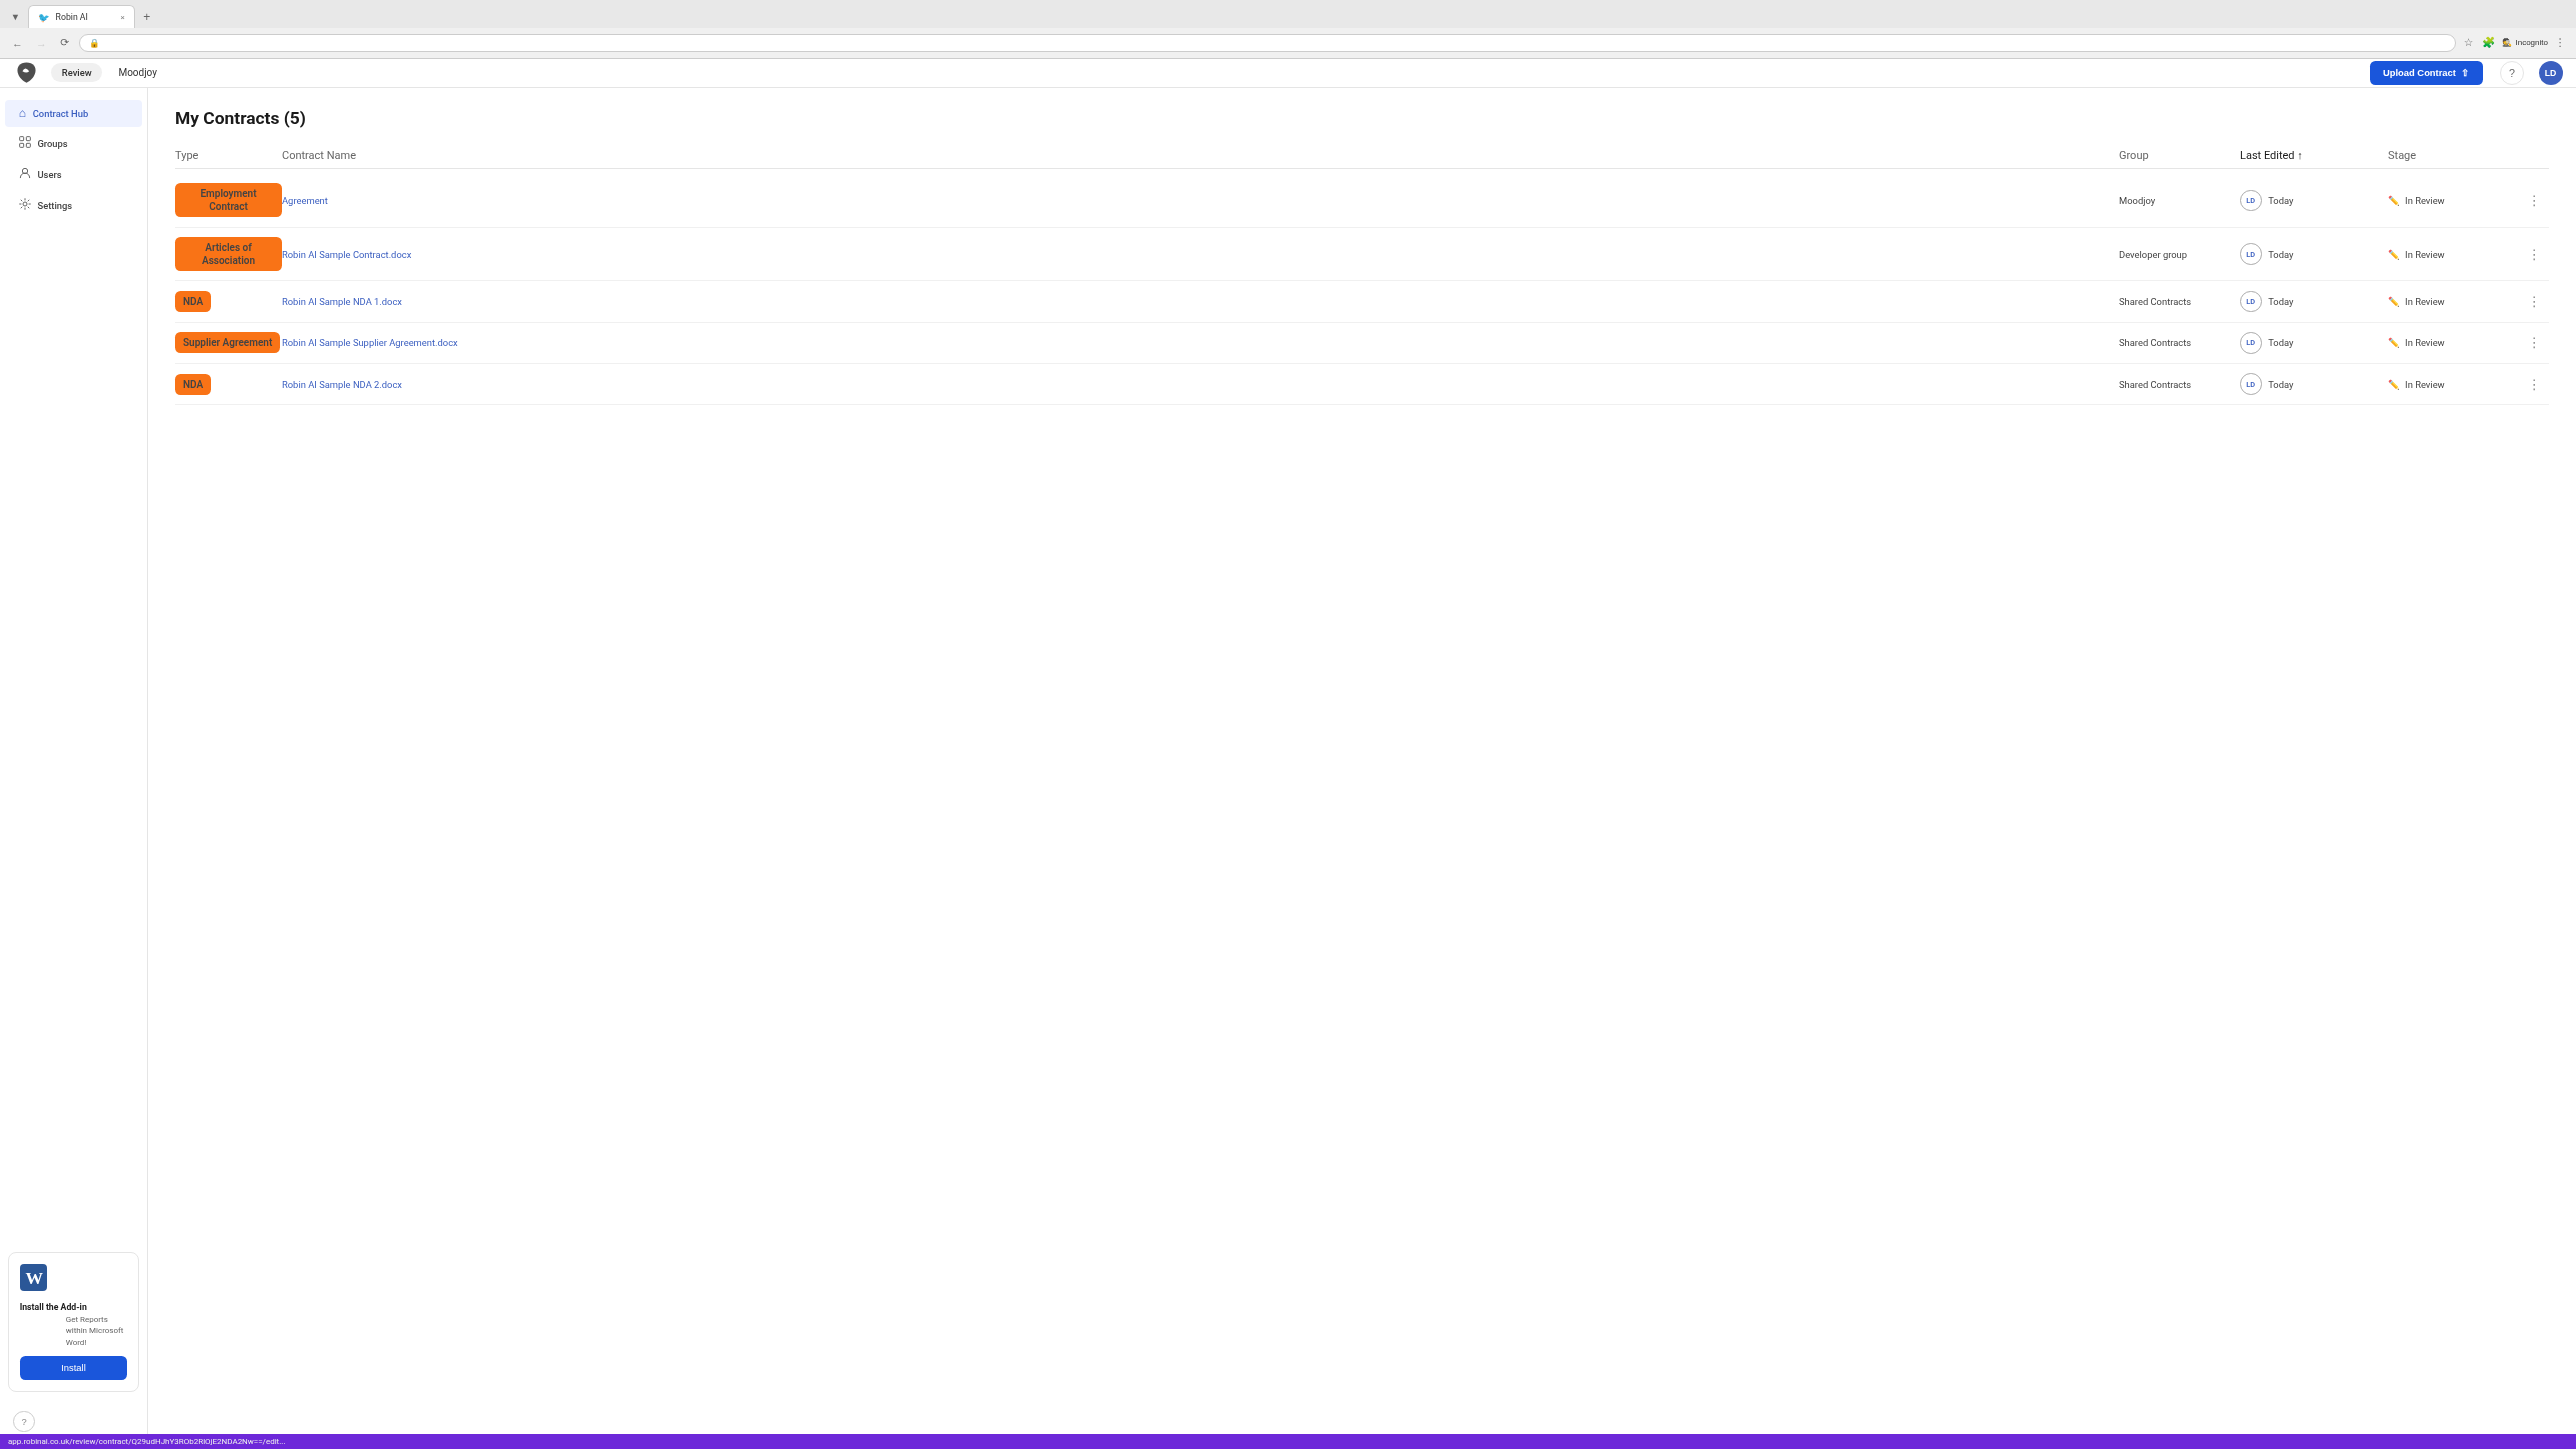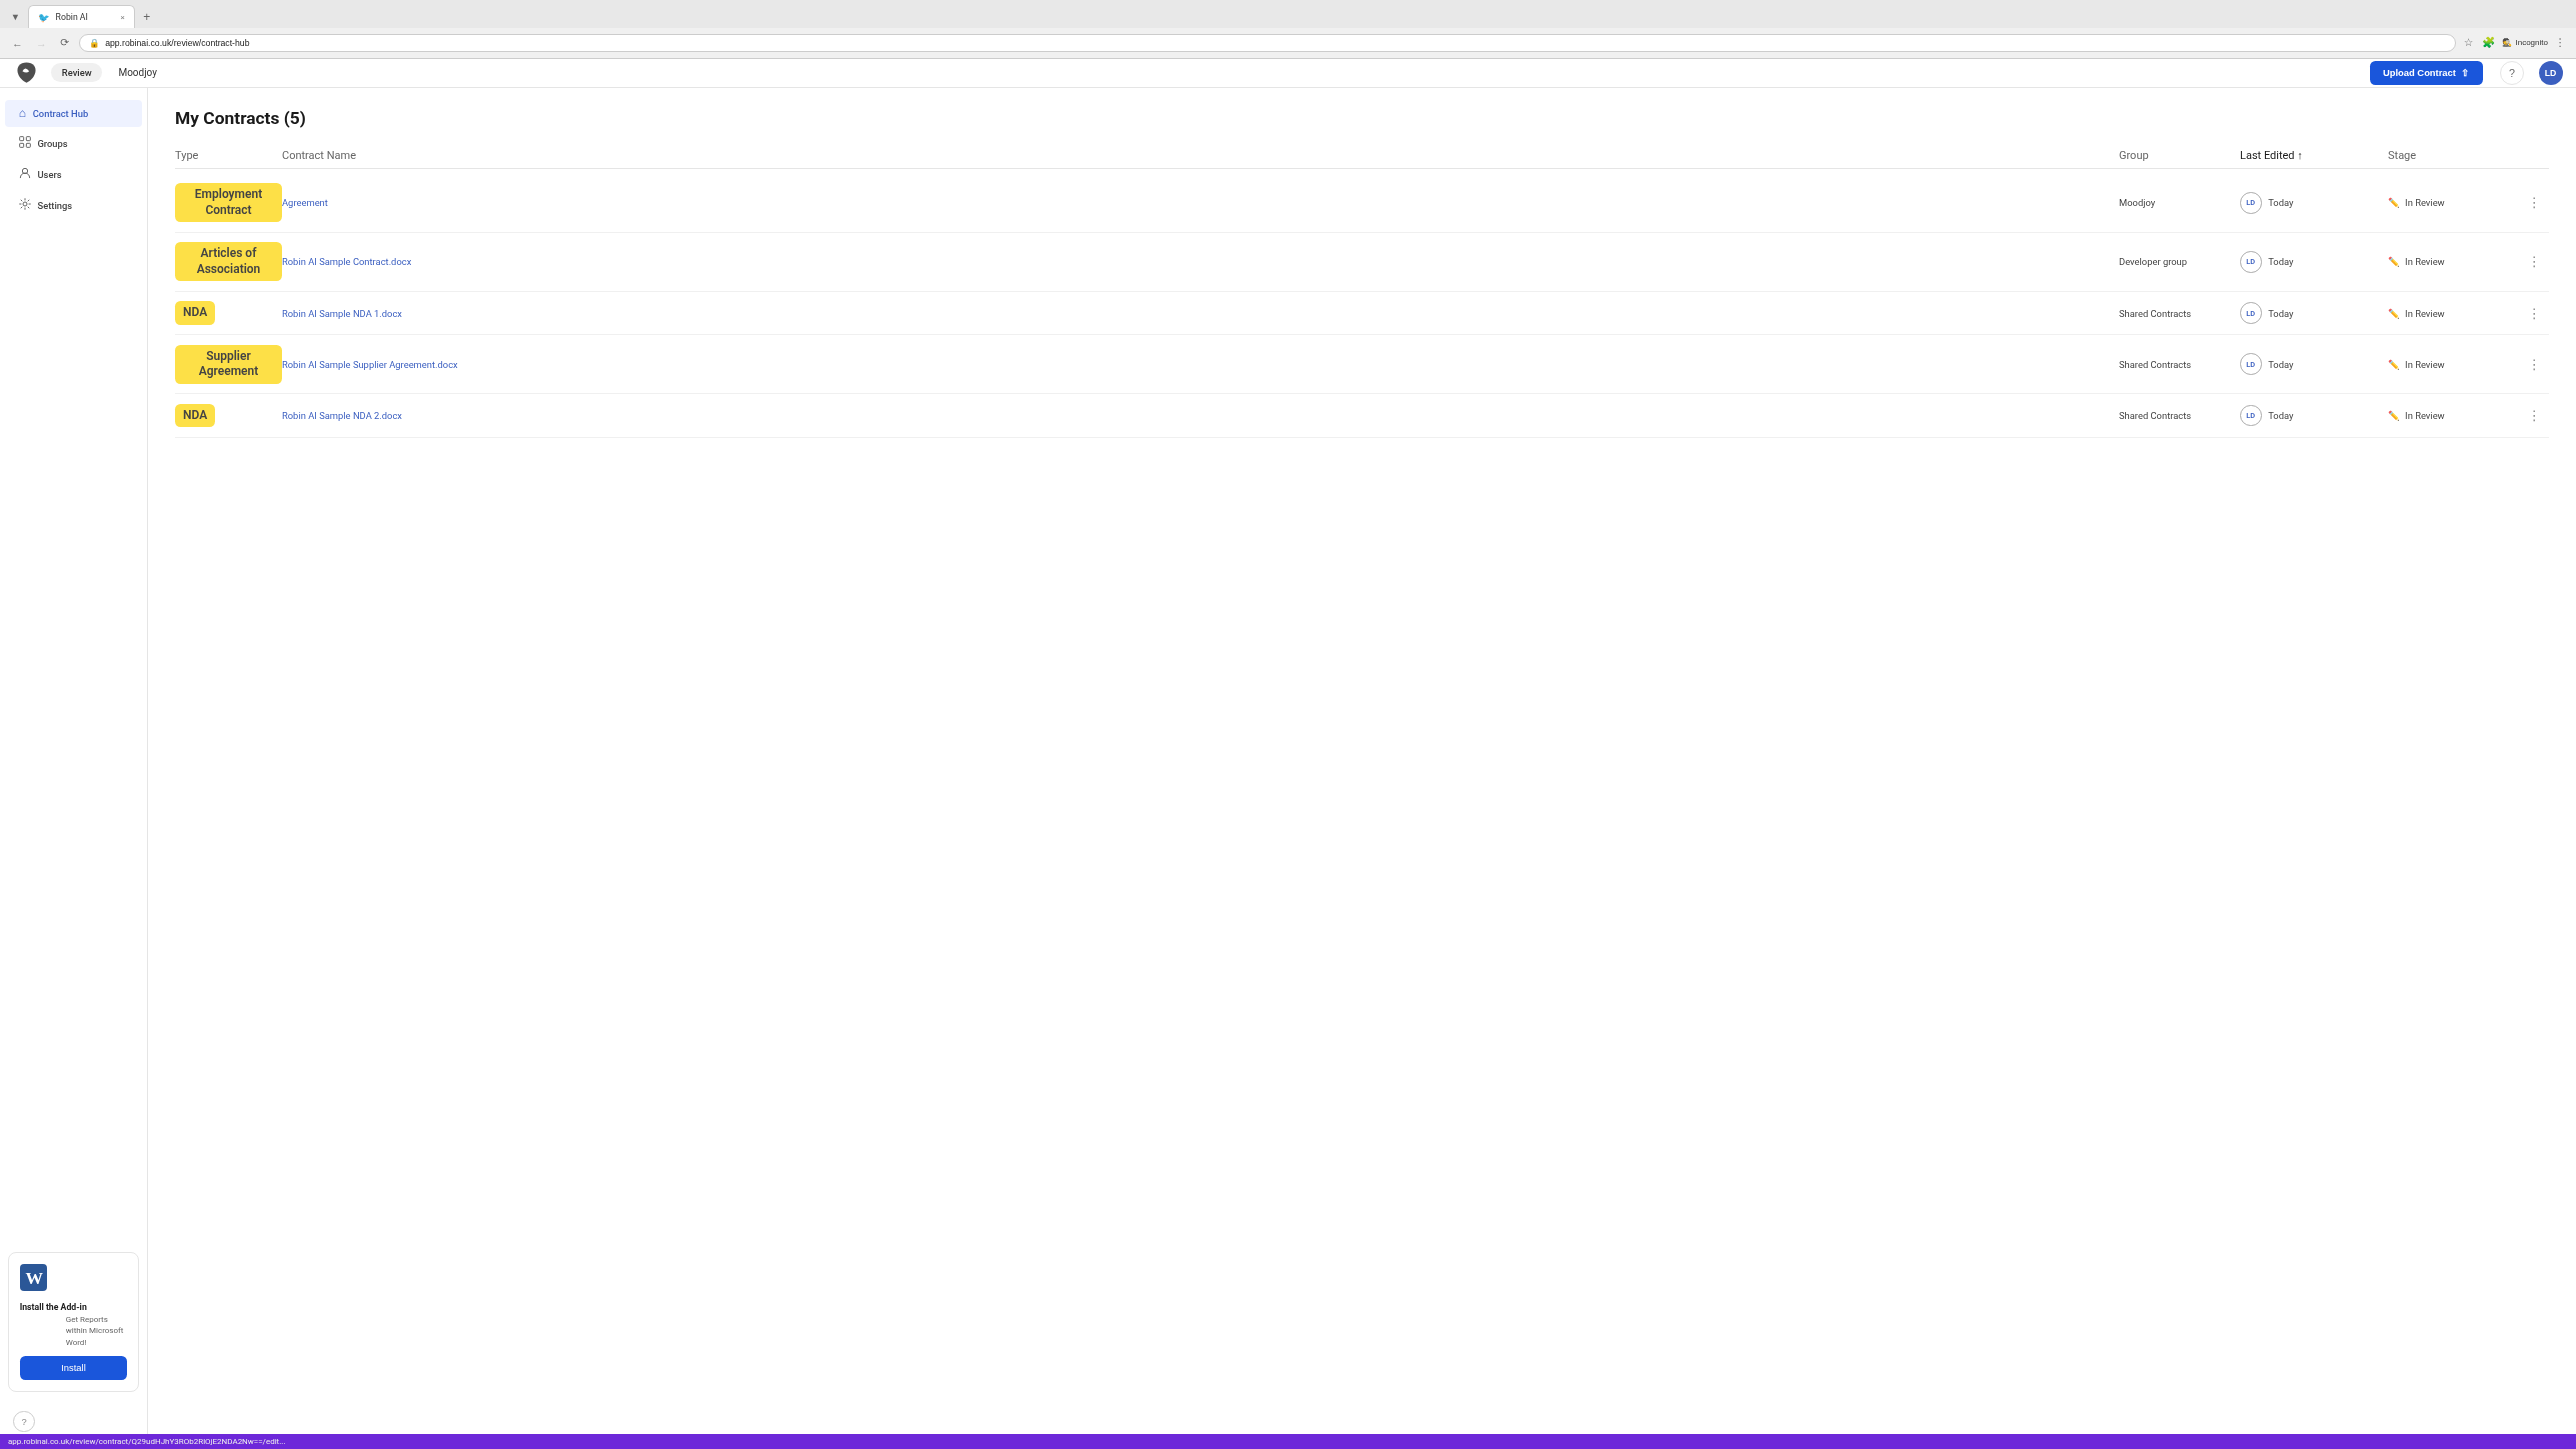--- a/index.html
+++ b/index.html
@@ -51,21 +51,21 @@
 
     
     .content { flex: 1; padding: 20px 27px; background: white; overflow-y: auto; }
     .page-title { font-size: 17.4px; font-weight: 700; color: #1a1a1a; margin-bottom: 16px; }
     .table-header { display: grid; grid-template-columns: 107px 1fr 121px 148px 134px 27px; padding: 5.4px 0; border-bottom: 1.3px solid #e5e5e5; margin-bottom: 5.4px; }
     .col-header { font-size: 11px; font-weight: 400; color: #666; }
     .col-header.sorted { color: #1a1a1a; display: flex; align-items: center; gap: 2.7px; }
 
     .contract-row { display: grid; grid-template-columns: 107px 1fr 121px 148px 134px 27px; align-items: center; padding: 9.4px 0; border-bottom: 0.7px solid #f0f0f0; }
 
-    .type-badge { background: #fde047; border-radius: 5.4px; padding: 4px 8px; font-size: 12px; font-weight: 600; color: #444; text-align: center; line-height: 1.3; display: inline-block; }
+    .type-badge { background: #f97316; border-radius: 5.4px; padding: 4px 8px; font-size: 10px; font-weight: 600; color: #444; text-align: center; line-height: 1.3; display: inline-block; }
     .contract-link { color: #3b5fc0; text-decoration: none; font-size: 9.4px; font-weight: 400; }
     .group-text { color: #444; font-size: 9.4px; }
 
     .last-edited-cell { display: flex; align-items: center; gap: 6.7px; }
     .avatar-circle { width: 21.5px; height: 21.5px; border-radius: 50%; border: 1px solid #aaa; display: flex; align-items: center; justify-content: center; font-size: 7.4px; font-weight: 600; color: #3b5fc0; background: white; flex-shrink: 0; }
     .edited-date { font-size: 9.4px; color: #444; }
 
     .stage-cell { display: flex; align-items: center; gap: 5.4px; color: #444; font-size: 9.4px; }
     .pencil-icon { color: #888; font-size: 9.4px; }
 
@@ -86,21 +86,20 @@
       <span class="tab-close">×</span>
     </div>
     <button class="new-tab-btn">+</button>
   </div>
   <div class="browser-address-bar">
     <button class="nav-btn">←</button>
     <button class="nav-btn" style="color:#ccc">→</button>
     <button class="nav-btn">⟳</button>
     <div class="address-bar-container">
       <span class="lock-icon">🔒</span>
-      <input class="address-input" value="app.robinai.co.uk/review/contract-hub" readonly="" style="">
     </div>
     <div class="browser-actions">
       <button class="browser-action-btn">☆</button>
       <button class="browser-action-btn">🧩</button>
       <button class="incognito-btn">
         <span>🕵</span>
         <span>Incognito</span>
       </button>
       <button class="browser-action-btn">⋮</button>
     </div>

